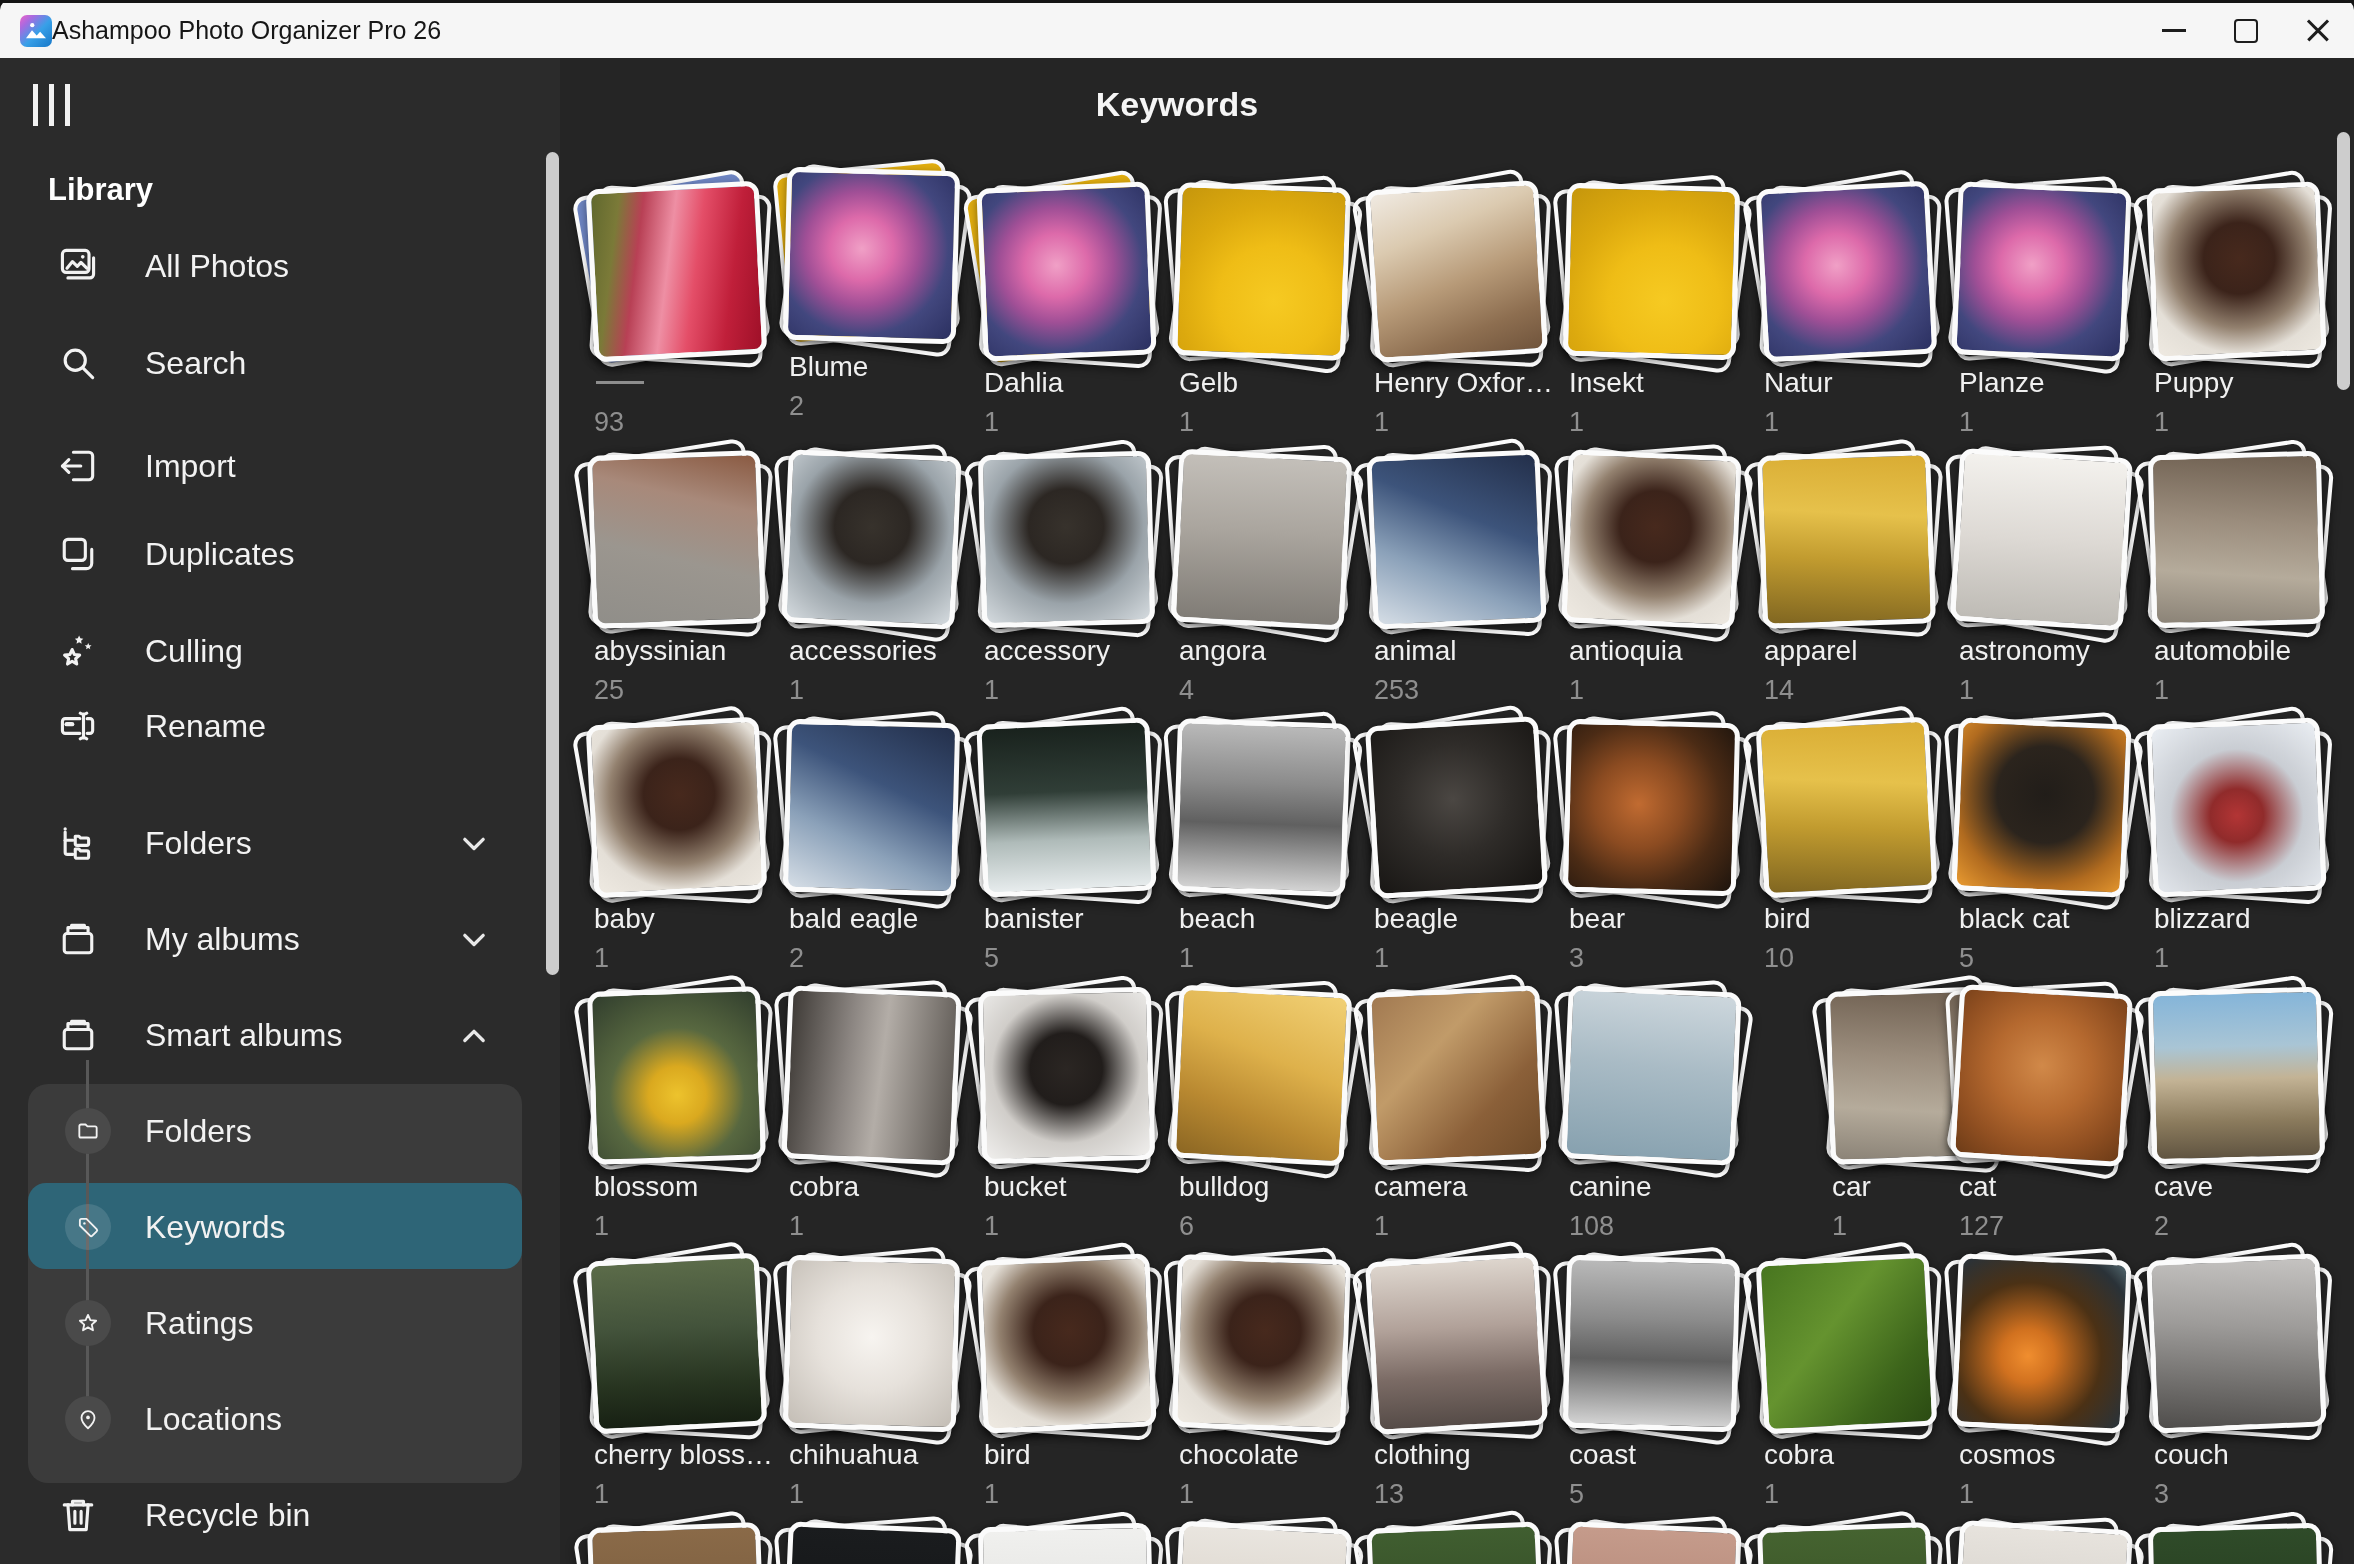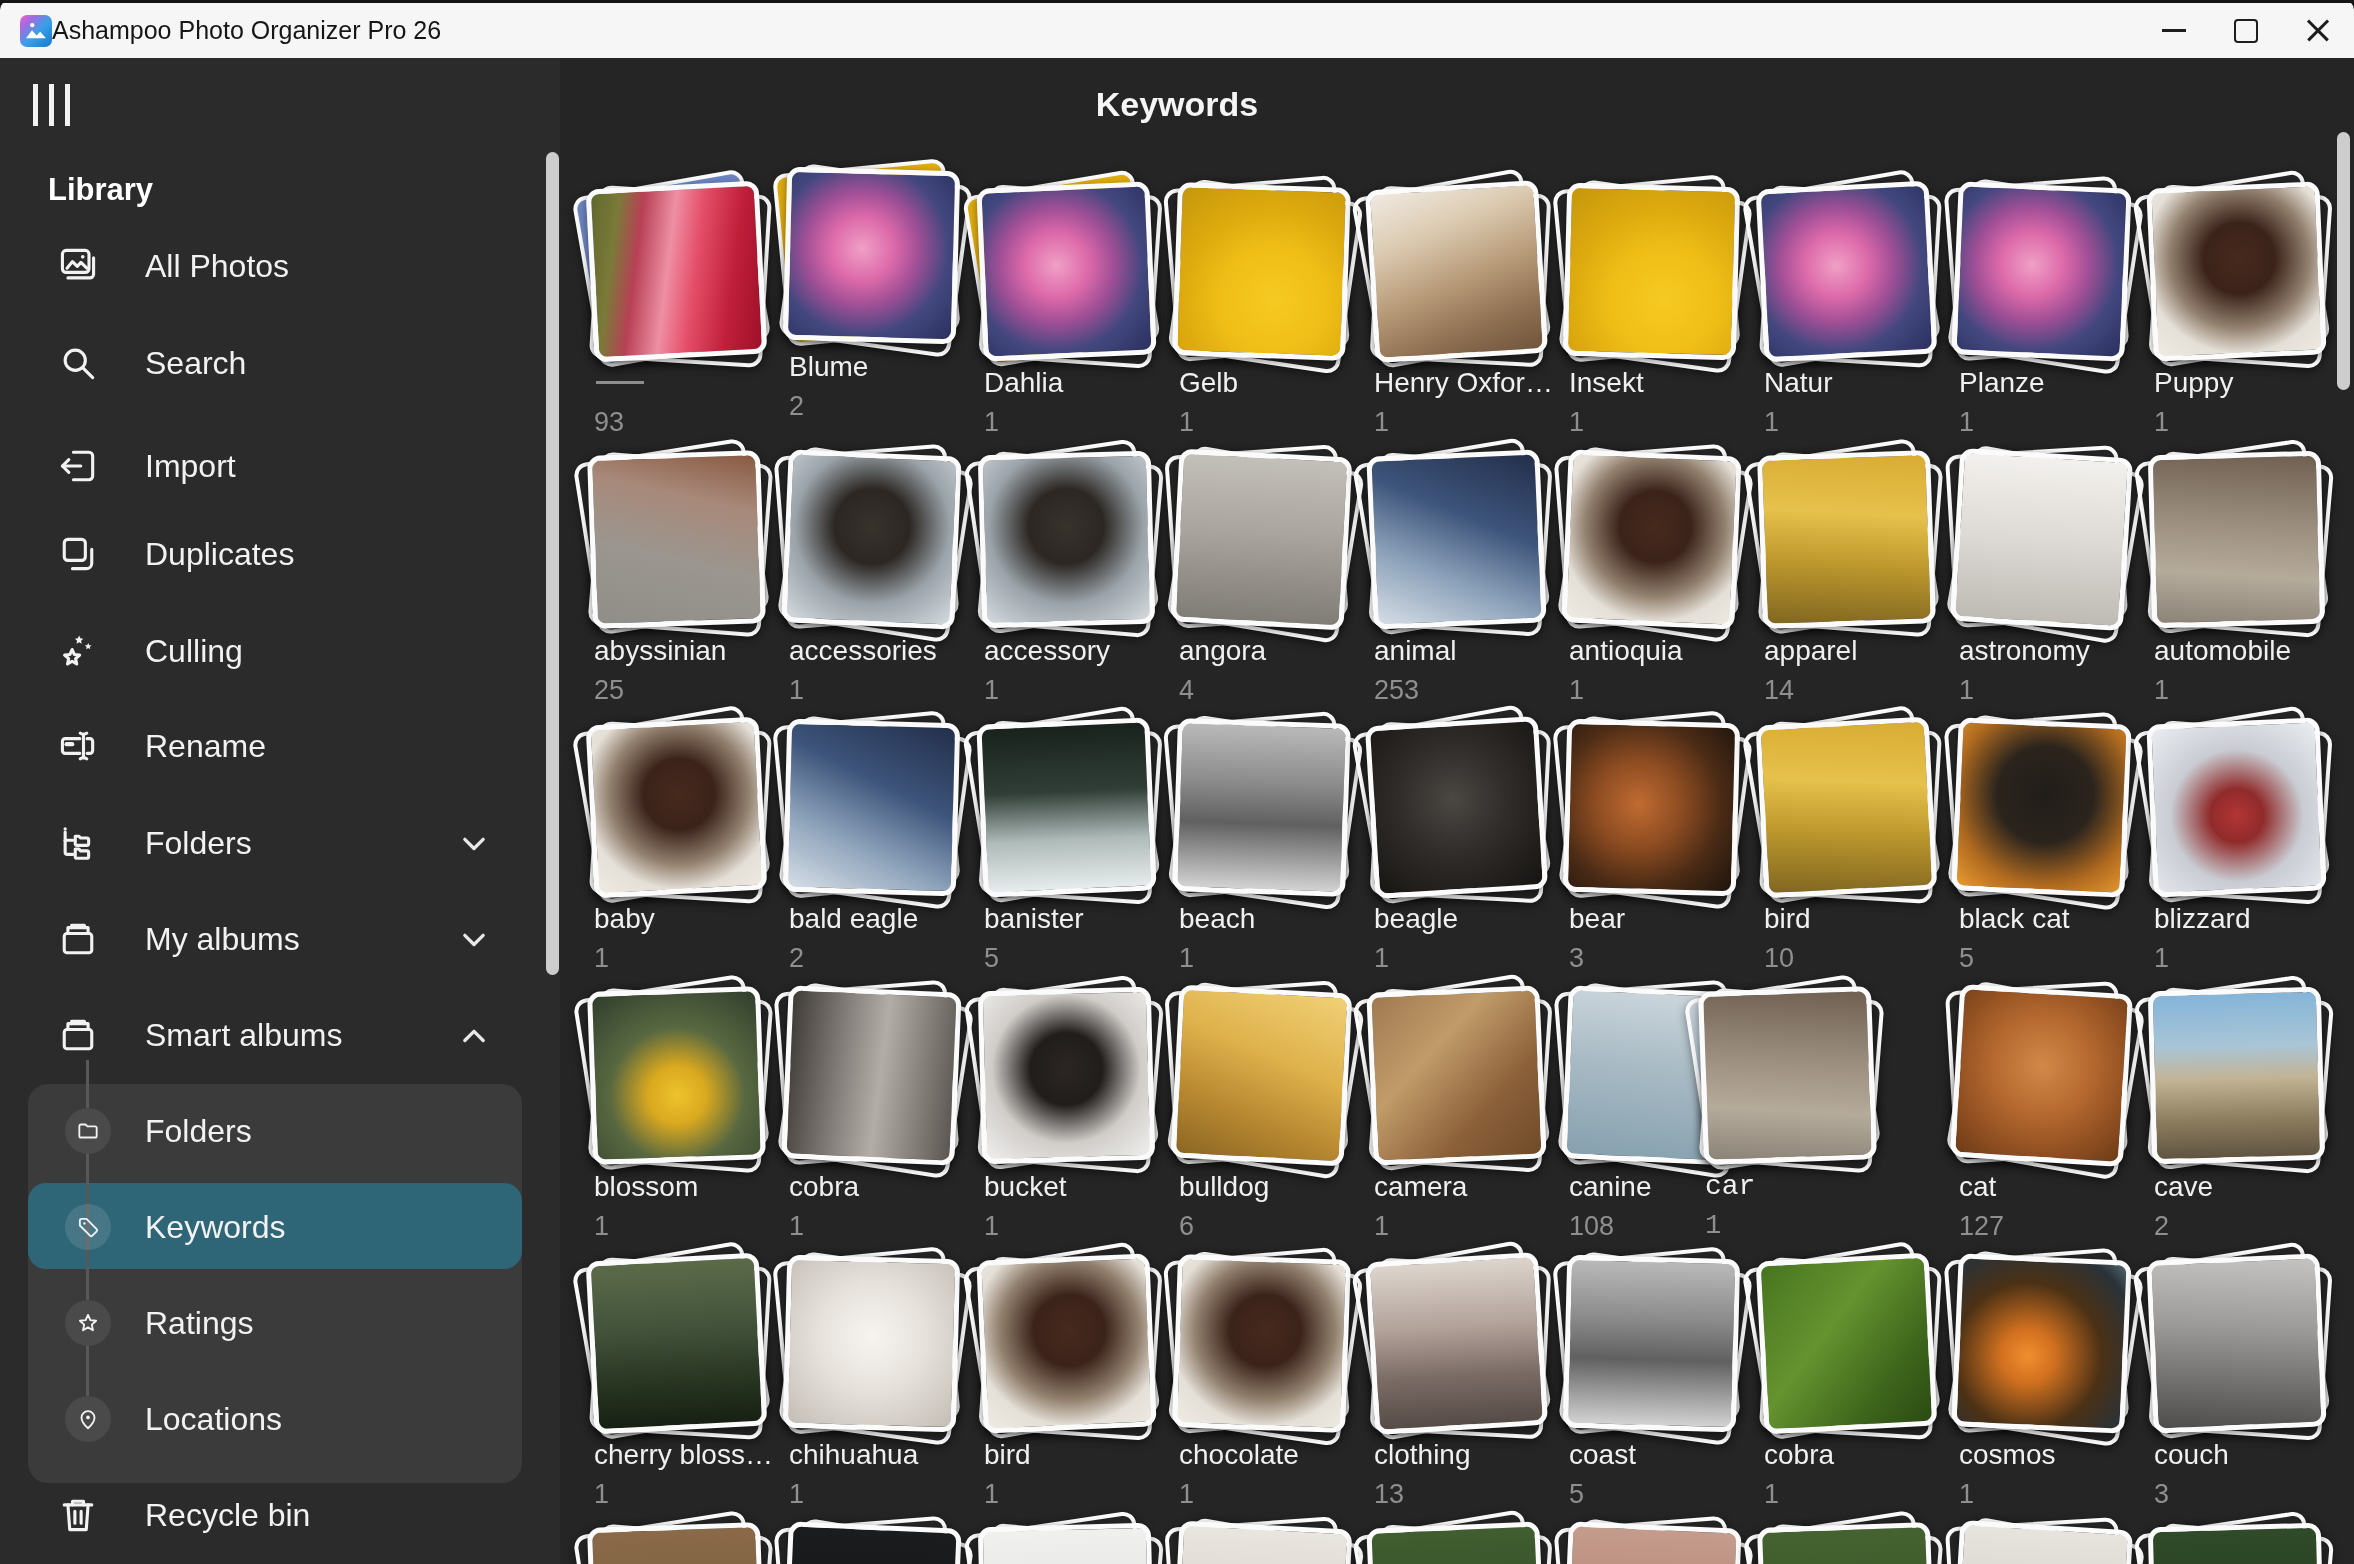--- a/index.html
+++ b/index.html
@@ -146,21 +146,21 @@
     <span class="nav-icon">
             <svg viewBox="0 0 24 24">
               <path d="M8.8 11.2l1.2 2.7 2.9.3-2.2 2 .6 2.9-2.5-1.5-2.5 1.5.6-2.9-2.2-2 2.9-.3z"></path>
               <path d="M12.6 3.6l.7 1.5 1.6.2-1.2 1.1.3 1.6-1.4-.8-1.4.8.3-1.6-1.2-1.1 1.6-.2z" fill="#f2f2f2" stroke="none"></path>
               <path d="M17.6 7.6l.5 1.2 1.3.1-1 .9.3 1.3-1.1-.7-1.2.7.3-1.3-1-.9 1.3-.1z" fill="#f2f2f2" stroke="none"></path>
             </svg>
           </span>
     <span class="nav-label">Culling</span>
 
   </div>
-        <div class="nav-item" style="top: 656px; text-align: center;">
+        <div class="nav-item" style="top: 636px; text-align: center;">
     <span class="nav-icon">
             <svg viewBox="0 0 24 24">
               <path d="M13 8H5a1.5 1.5 0 0 0-1.5 1.5v5A1.5 1.5 0 0 0 5 16h8"></path>
               <path d="M17 8h1.5a1.5 1.5 0 0 1 1.5 1.5v5A1.5 1.5 0 0 1 18.5 16H17"></path>
               <path d="M13.2 5c.9.8 2.7.8 3.6 0M13.2 19c.9-.8 2.7-.8 3.6 0M15 5.5v13"></path>
               <path d="M5.8 11h3" stroke-width="2.4"></path>
             </svg>
           </span>
     <span class="nav-label">Rename</span>
 
@@ -589,21 +589,21 @@
       <div class="tile" style="left: 1565px; top: 989px; --rt: 2.5deg; --r1: -4.5deg; --r2: 9deg;">
     <div class="stack">
       <div class="card b1"></div>
       <div class="card b2"></div>
       <div class="card top" style="background: linear-gradient(185deg, rgb(205, 215, 221) 0%, rgb(169, 187, 197) 45%, rgb(135, 161, 175) 100%);"></div>
     </div>
     <div class="tile-label">canine</div>
 
     <div class="tile-count">108</div>
   </div>
-      <div class="tile" style="left: 1701px; top: 989px; font-family: Liberation Mono, monospace; --rt: -2deg; --r1: -9deg; --r2: 4.5deg;">
+      <div class="tile" style="left: 1828px; top: 989px; --rt: -2deg; --r1: -9deg; --r2: 4.5deg;">
     <div class="stack">
       <div class="card b1"></div>
       <div class="card b2"></div>
       <div class="card top" style="background: linear-gradient(185deg, rgb(111, 96, 81) 0%, rgb(155, 141, 125) 40%, rgb(181, 171, 155) 70%, rgb(139, 131, 119) 100%);"></div>
     </div>
     <div class="tile-label">car</div>
 
     <div class="tile-count">1</div>
   </div>
       <div class="tile" style="left: 1955px; top: 989px; --rt: 3.5deg; --r1: -3.5deg; --r2: 10deg;">

